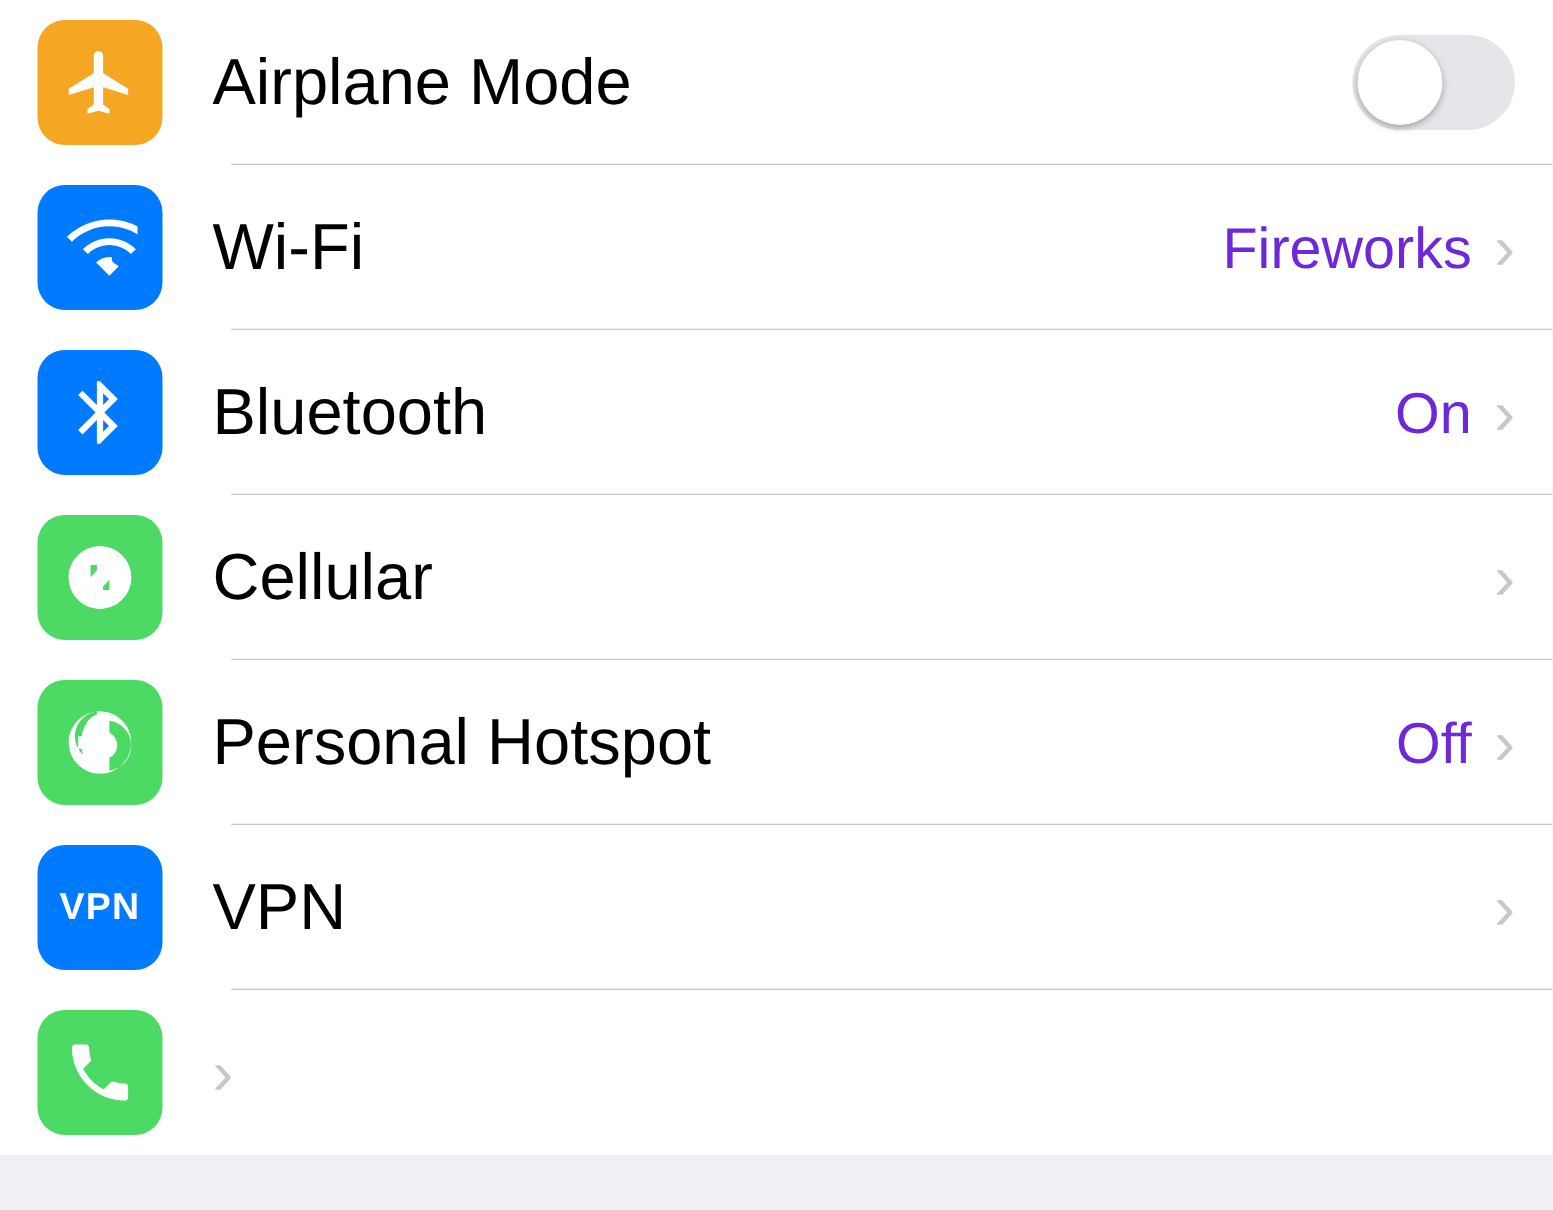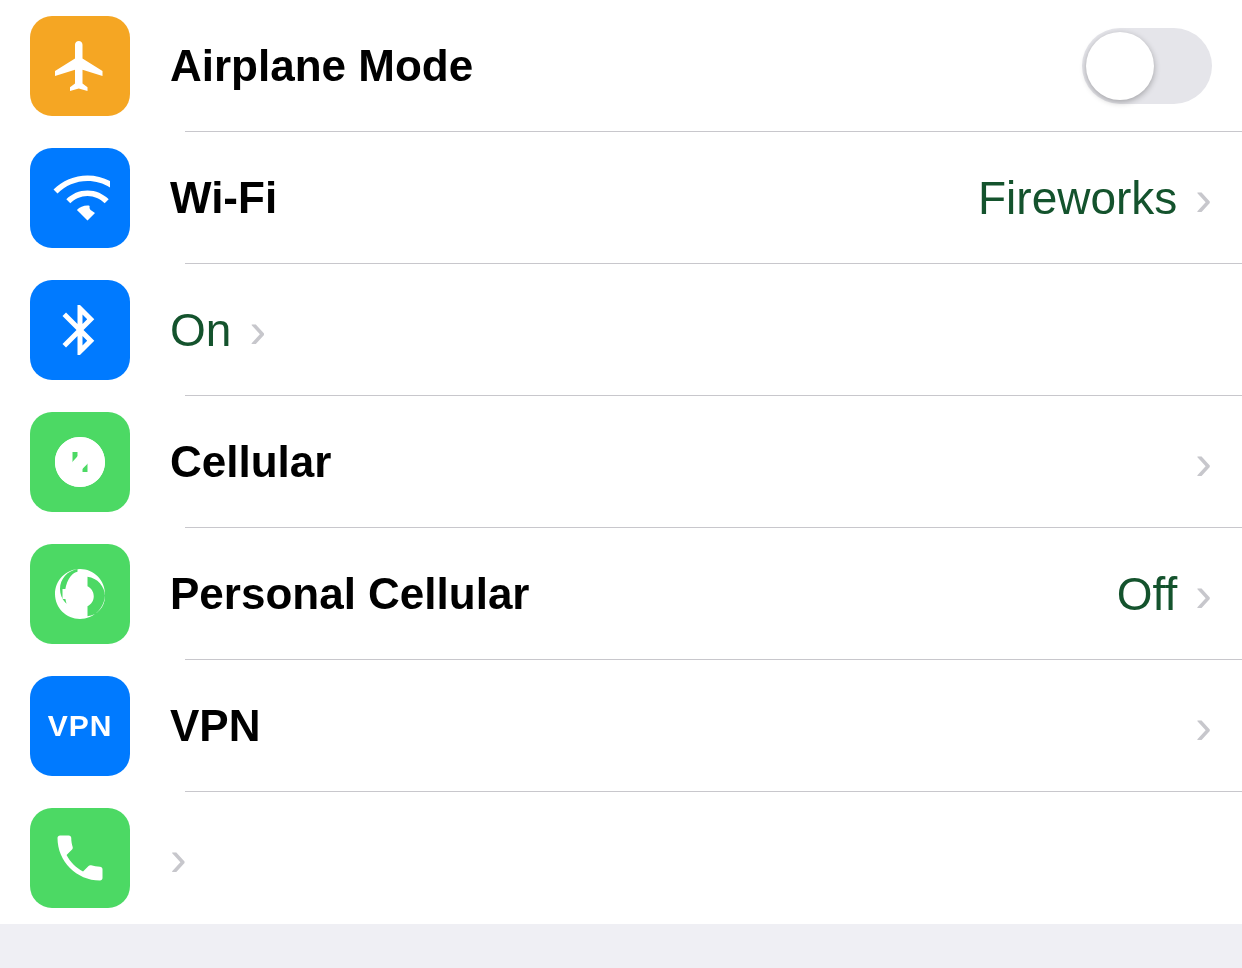--- a/index.html
+++ b/index.html
@@ -59,29 +59,29 @@
     }
 
     .icon-circle.orange { background-color: #f5a623; }
     .icon-circle.blue-dark { background-color: #007aff; }
     .icon-circle.green { background-color: #4cd964; }
     .icon-circle.green-hotspot { background-color: #4cd964; }
     .icon-circle.blue-vpn { background-color: #007aff; }
     .icon-circle.green-carrier { background-color: #4cd964; }
 
     .row-label {
-      font-size: 44px;
-      font-weight: 700;
+      font-size: 52px;
+      font-weight: 400;
       color: #000000;
       flex: 1;
     }
 
     .row-value {
       font-size: 46px;
-      color: #14532d;
+      color: #6d28d9;
       margin-right: 18px;
     }
 
     .chevron {
       color: #c7c7cc;
       font-size: 50px;
       font-weight: 300;
       line-height: 1;
     }
 
@@ -145,20 +145,21 @@
     <span class="row-value">Fireworks</span>
     <span class="chevron">›</span>
   </div>
 
   <div class="settings-row">
     <div class="icon-circle blue-dark">
       <svg viewBox="0 0 24 24" xmlns="http://www.w3.org/2000/svg">
         <path d="M17.71 7.71L12 2h-1v7.59L6.41 5 5 6.41 10.59 12 5 17.59 6.41 19 11 14.41V22h1l5.71-5.71-4.3-4.29 4.3-4.29zM13 5.83l1.88 1.88L13 9.59V5.83zm1.88 10.46L13 18.17v-3.76l1.88 1.88z"></path>
       </svg>
     </div>
+    <span class="row-label">Bluetooth</span>
     <span class="row-value">On</span>
     <span class="chevron">›</span>
   </div>
 
   <div class="settings-row">
     <div class="icon-circle green">
       <svg viewBox="0 0 24 24" xmlns="http://www.w3.org/2000/svg">
         <path d="M12 2C6.48 2 2 6.48 2 12s4.48 10 10 10 10-4.48 10-10S17.52 2 12 2zm0 2c1.24 0 2.42.28 3.48.76L5.76 15.48C5.28 14.42 5 13.24 5 12c0-3.86 3.14-7 7-7zm0 16c-1.24 0-2.42-.28-3.48-.76l9.72-9.72c.48 1.06.76 2.24.76 3.48 0 3.86-3.14 7-7 7z"></path>
         <path d="M12 2C6.48 2 2 6.48 2 12s4.48 10 10 10 10-4.48 10-10S17.52 2 12 2zm-1 14H9V8h2v8zm4 0h-2V8h2v8z"></path>
         <path fill="white" d="M12 3C7 3 3 7 3 12s4 9 9 9 9-4 9-9-4-9-9-9zm0 2c1.1 0 2.1.25 3 .68L6.68 15C6.25 14.1 6 13.1 6 12c0-3.31 2.69-6 6-6zm0 14c-1.1 0-2.1-.25-3-.68l8.32-8.32c.43.9.68 1.9.68 3 0 3.31-2.69 6-6 6z"></path>
@@ -169,21 +170,21 @@
     <span class="chevron">›</span>
   </div>
 
   <div class="settings-row">
     <div class="icon-circle green-hotspot">
       <svg viewBox="0 0 24 24" xmlns="http://www.w3.org/2000/svg">
         <path d="M16.5 12c0-1.77-1.02-3.29-2.5-4.03v8.05c1.48-.73 2.5-2.25 2.5-4.02zM5 10v4h4l5 5V5L9 10H5zm11.5 2c0 1.77-1.02 3.29-2.5 4.03V7.97c1.48.73 2.5 2.26 2.5 4.03z"></path>
         <path d="M12 2C6.48 2 2 6.48 2 12s4.48 10 10 10 10-4.48 10-10S17.52 2 12 2zm-1 15.93c-3.95-.49-7-3.85-7-7.93s3.05-7.44 7-7.93v1.02C8.41 3.54 6 7.48 6 12s2.41 8.46 5 8.91v1.02zm4-1.02c1.48-.73 2.5-2.25 2.5-4.02s-1.02-3.29-2.5-4.02V5.07c3.95.49 7 3.85 7 7.93s-3.05 7.44-7 7.93v-1.02z"></path>
       </svg>
     </div>
-    <span class="row-label">Personal Cellular</span>
+    <span class="row-label">Personal Hotspot</span>
     <span class="row-value">Off</span>
     <span class="chevron">›</span>
   </div>
 
   <div class="settings-row">
     <div class="icon-circle blue-vpn">
       <span class="vpn-text">VPN</span>
     </div>
     <span class="row-label">VPN</span>
     <span class="chevron">›</span>

